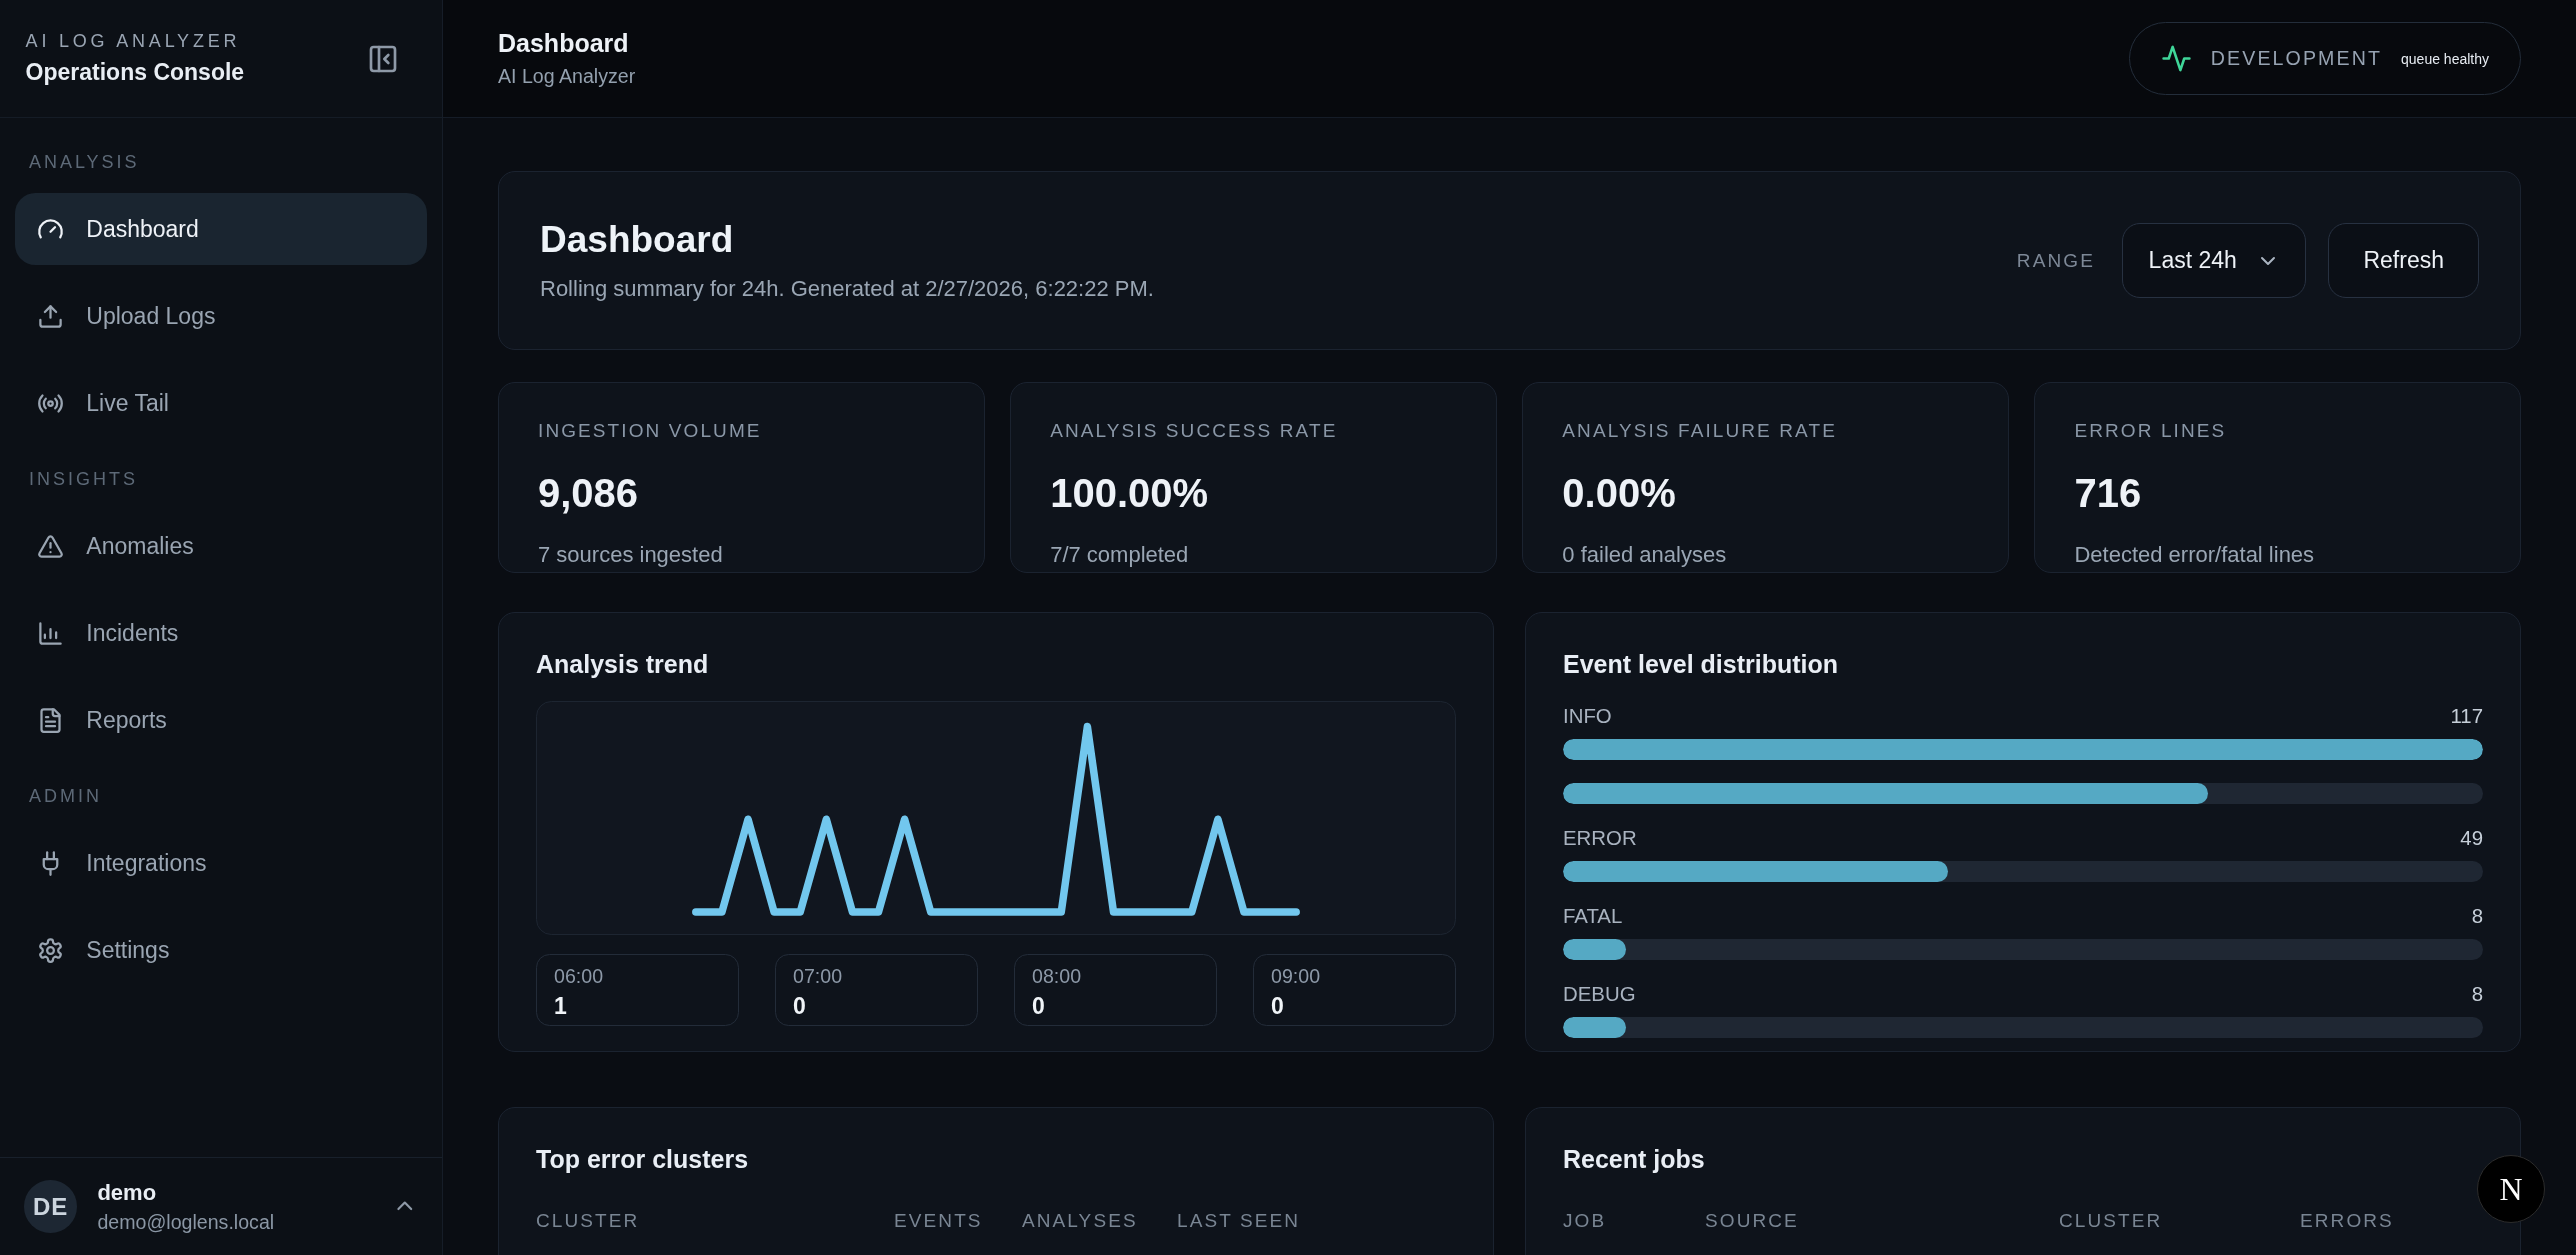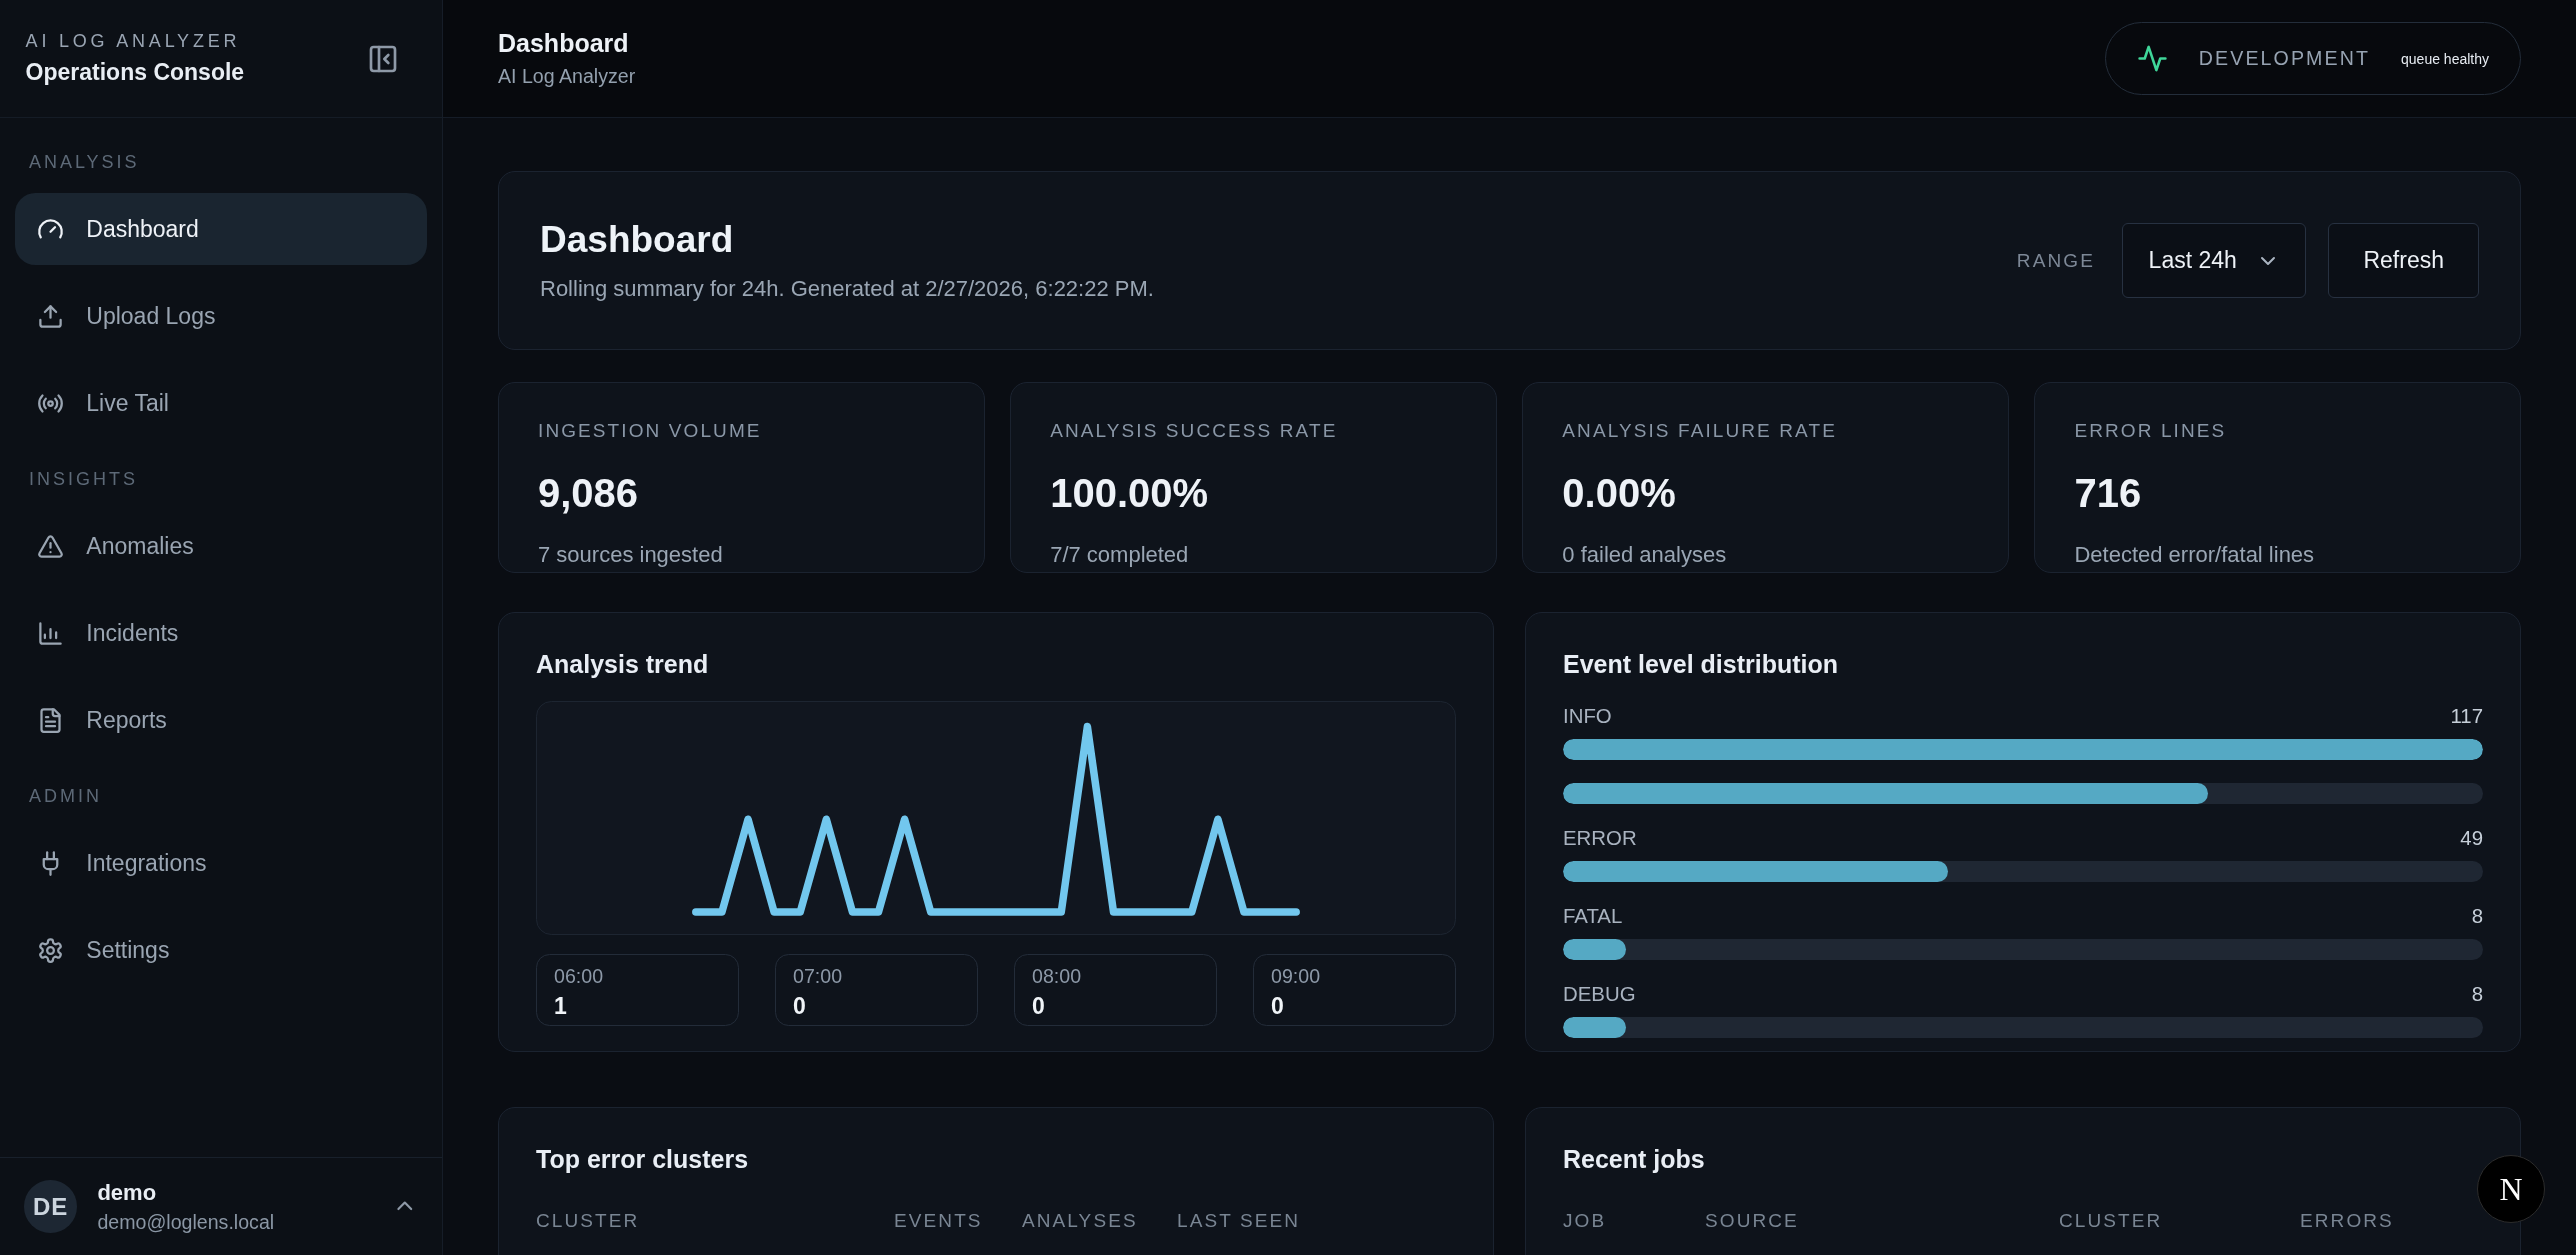--- a/index.html
+++ b/index.html
@@ -34,38 +34,38 @@
   .user-email { font-size:19.6px; color:#8b97a5; }
   .foot-chevron { margin-left:auto; color:#8e99a7; }
   .foot-chevron svg { width:25.6px; height:25.6px; }
 
   
   .main { flex:1; display:flex; flex-direction:column; min-width:0; }
   .topbar { height:118px; background:#07090d; border-bottom:1.7px solid #151c27;
             display:flex; align-items:center; justify-content:space-between; padding:0 55px; flex-shrink:0; }
   .top-title { font-size:25px; font-weight:700; color:#eef2f7; margin-bottom:6.8px; }
   .top-sub { font-size:19.6px; color:#93a0ae; }
-  .env-pill { display:flex; align-items:center; gap:31px; border:1.7px solid #232d3a; border-radius:37px;
+  .env-pill { display:flex; align-items:center; gap:19px; border:1.7px solid #232d3a; border-radius:37px;
               height:73px; padding:0 31px; }
   .env-pill svg { width:31px; height:31px; color:#3fd699; }
   .env-name { font-size:19.6px; letter-spacing:2.1px; color:#97a3b2; }
   .env-status { font-size:14px; color:#e8edf3; }
 
   .content { flex:1; overflow:hidden; padding:53px 55px 0 55px; }
 
   .card { background:#0e131b; border:1.7px solid #1b2330; border-radius:17px; }
 
   
   .hero { height:179px; display:flex; align-items:center; justify-content:space-between;
           padding:0 41px; margin-bottom:32px; }
   .hero-title { font-size:37px; font-weight:700; color:#eef3f8; margin-bottom:15.3px; }
   .hero-sub { font-size:22px; color:#9aa6b4; }
   .hero-controls { display:flex; align-items:center; gap:22px; }
   .range-label { font-size:19px; letter-spacing:2.1px; color:#7d8897; margin-right:5.1px; }
-  .select, .btn { height:75px; background:#0b0f16; border:1.7px solid #273141; border-radius:6px;
+  .select, .btn { height:75px; background:#0b0f16; border:1.7px solid #273141; border-radius:18px;
                   color:#eef2f7; font-size:23px; font-family:inherit; display:flex; align-items:center; cursor:pointer; }
   .select { padding:0 25.6px; gap:19px; }
   .select svg { width:24px; height:24px; color:#aab4c1; }
   .btn { padding:0 34px; font-weight:500; }
 
   
   .stats { display:grid; grid-template-columns:repeat(4,1fr); gap:25.6px; margin-bottom:39px; }
   .stat-card { height:191px; padding:37px 39px; }
   .stat-label { font-size:19px; letter-spacing:2.1px; color:#8a97a7; margin-bottom:29px; }
   .stat-value { font-size:40px; font-weight:700; color:#eef2f7; margin-bottom:25.6px; }

